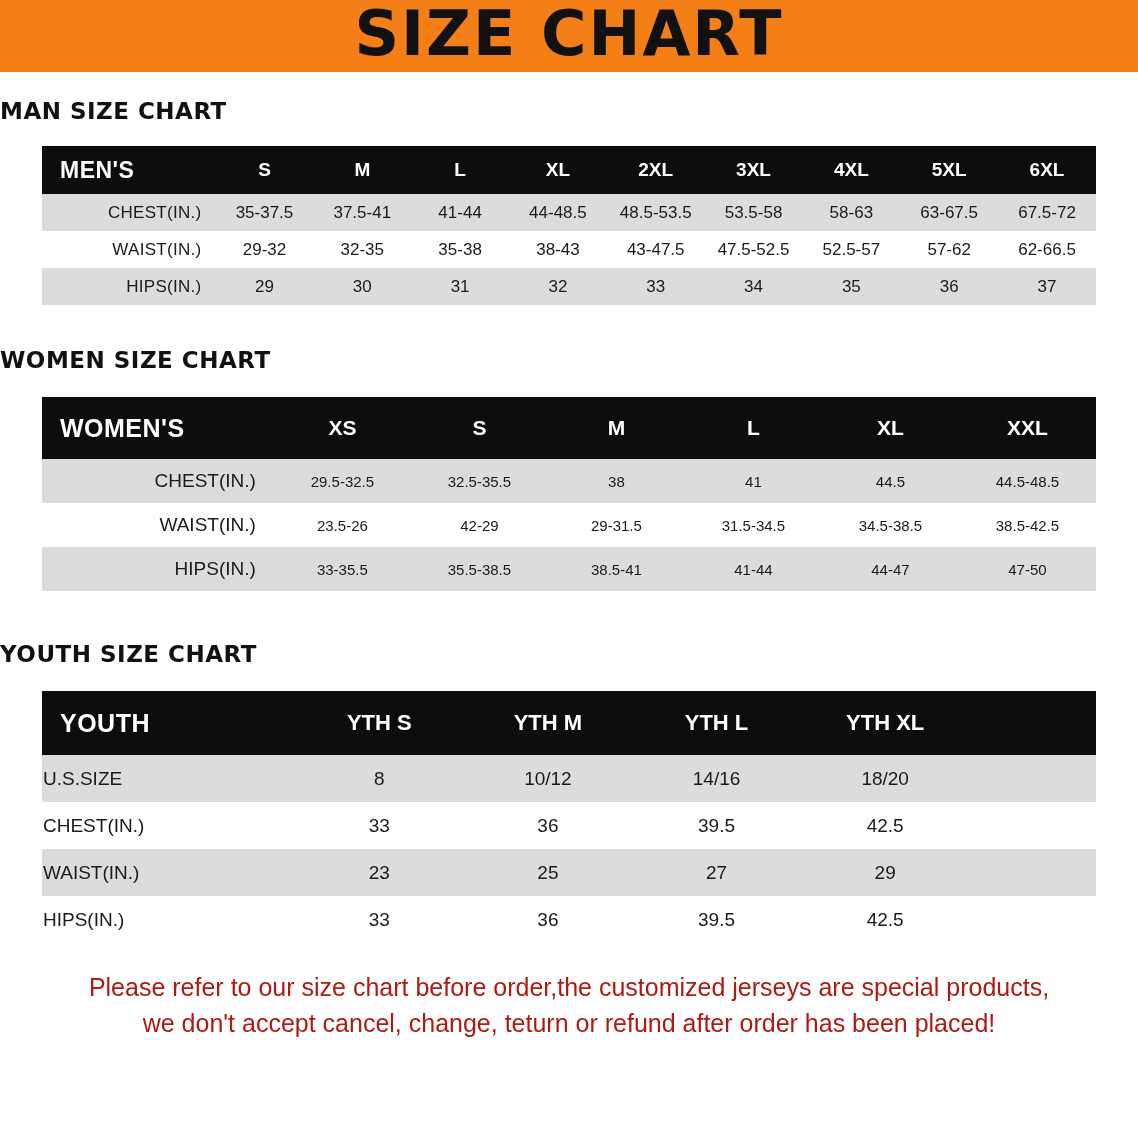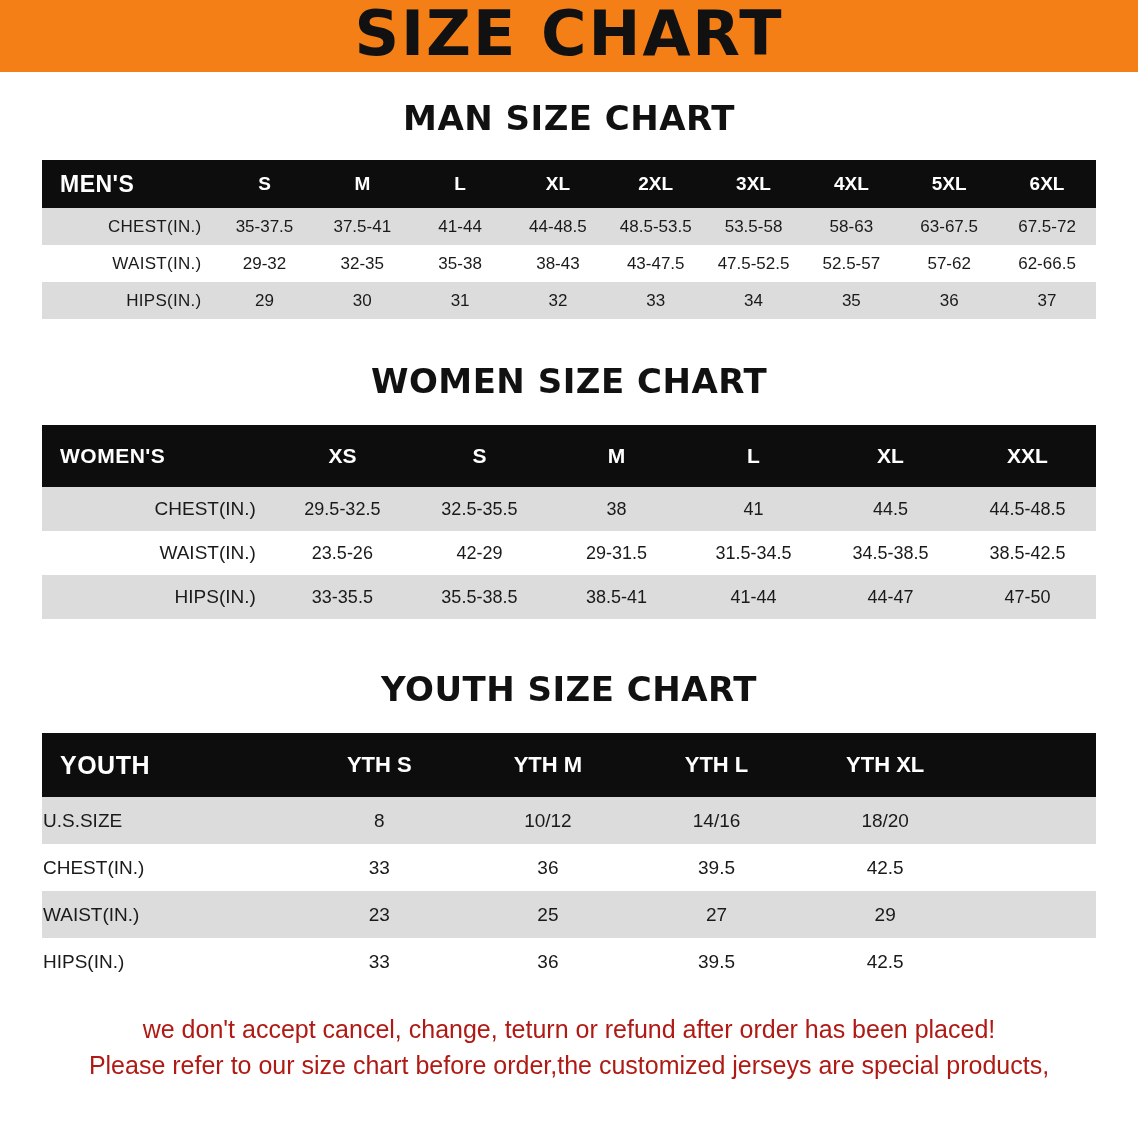--- a/index.html
+++ b/index.html
@@ -33,24 +33,24 @@
     font-weight: 700;
     font-size: 62px;
     letter-spacing: 2px;
     color: #111111;
     line-height: 1;
     margin-top: -4px;
   }
 
   
   .section-heading {
-    text-align: center;
+    text-align: left;
     font-family: "DejaVu Sans", sans-serif;
     font-weight: 700;
-    font-size: 34px;
+    font-size: 23px;
     color: #111;
     letter-spacing: 0.5px;
   }
   .h-man    { margin-top: 26px; margin-bottom: 0; }
   .h-women  { margin-top: 42px; margin-bottom: 8px; }
   .h-youth  { margin-top: 50px; margin-bottom: 8px; }
 
   
   .table-wrap {
     margin: 0 42px;
@@ -84,22 +84,22 @@
   }
 
   
   .men-table thead th { height: 46px; font-size: 19px; }
   .men-table thead th.th-label { font-size: 23px; }
   .men-table tbody td { height: 35px; font-size: 17px; }
   .men-table tbody td.row-label { text-align: right; padding-right: 14px; font-size: 17px; letter-spacing: .3px;}
 
   
   .women-table thead th { height: 60px; font-size: 21px; }
-  .women-table thead th.th-label { font-size: 21px; }
-  .women-table tbody td { height: 42px; font-size: 18px; }
+  .women-table thead th.th-label { font-size: 25px; }
+  .women-table tbody td { height: 42px; font-size: 15px; }
   .women-table tbody td.row-label { text-align: right; padding-right: 18px; font-size: 19px; }
 
   
   .youth-table thead th { height: 62px; font-size: 22px; }
   .youth-table thead th.th-label { font-size: 25px; }
   .youth-table tbody td { height: 45px; font-size: 19px; }
   .youth-table tbody td.row-label { text-align: left; font-size: 19px; }
 
   tr.band-grey td { background: #dcdcdc; }
   tr.band-white td { background: #ffffff; }
@@ -301,17 +301,17 @@
           <td>36</td>
           <td>39.5</td>
           <td>42.5</td>
           <td></td>
         </tr>
       </tbody>
     </table>
   </div>
 
   <div class="note">
+    <div>Please refer to our size chart before order,the customized jerseys are special products,</div>
     <div>we don't accept cancel, change, teturn or refund after order has been placed!</div>
-    <div>Please refer to our size chart before order,the customized jerseys are special products,</div>
   </div>
 
 </div>
 
 </body></html>

